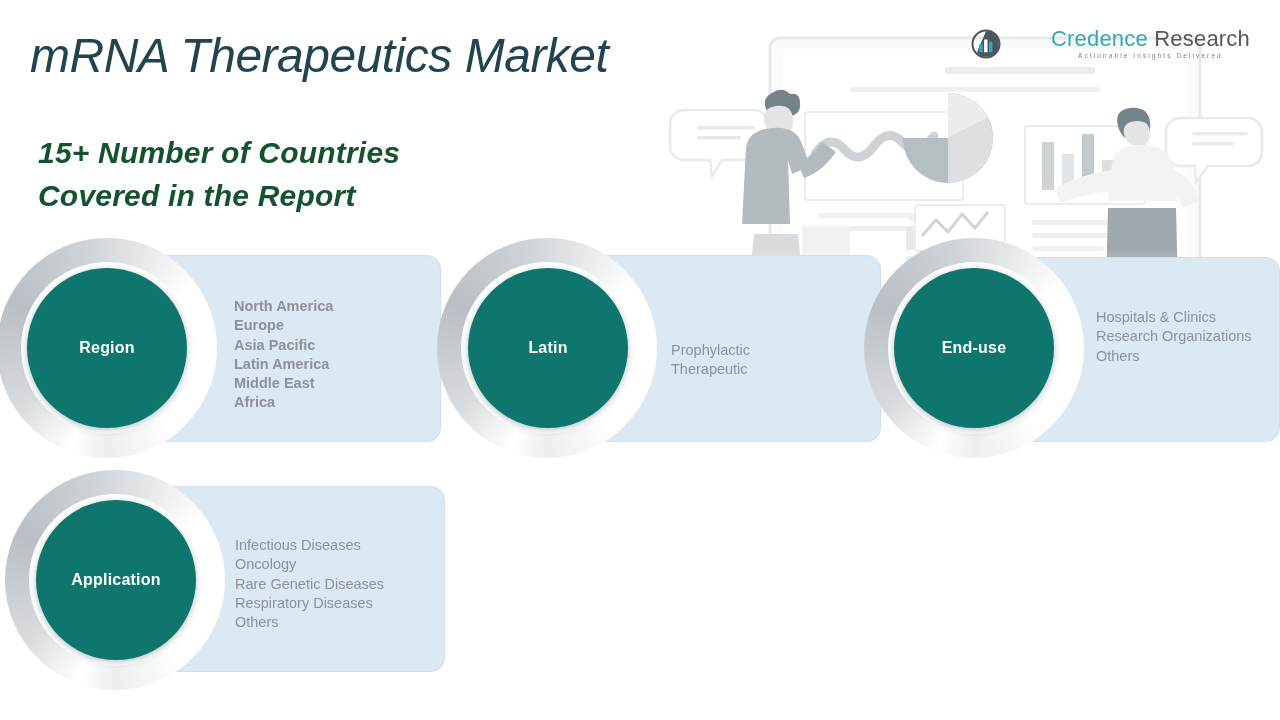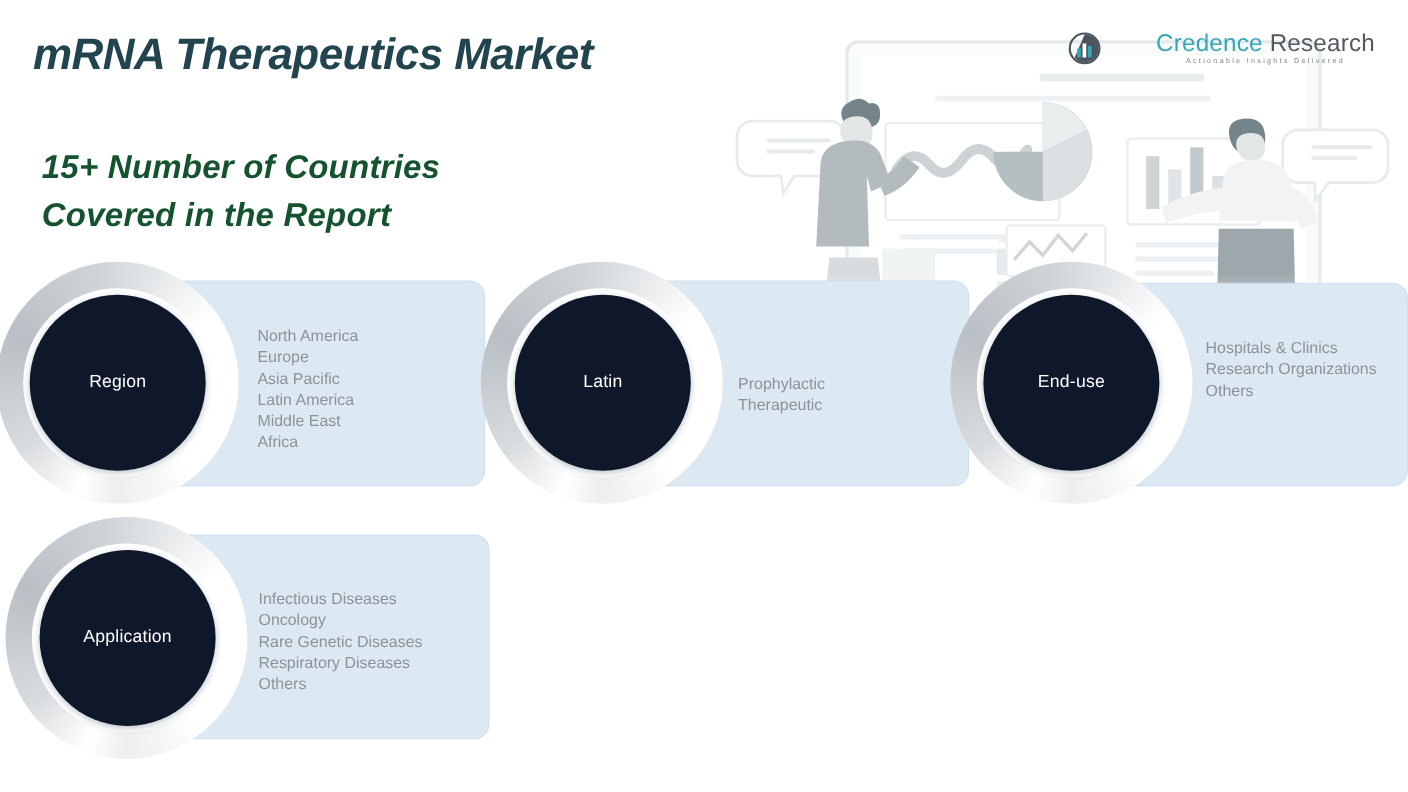--- a/index.html
+++ b/index.html
@@ -33,22 +33,22 @@
     height: 290px;
     opacity: .85;
     pointer-events: none;
   }
 
   
   .page-title {
     position: absolute;
     left: 30px;
     top: 28px;
-    font-size: 40px;
-    font-weight: bold;
+    font-size: 48px;
+    font-weight: normal;
     font-style: italic;
     color: #21444f;
     letter-spacing: -0.5px;
     white-space: nowrap;
   }
   .page-subtitle {
     position: absolute;
     left: 38px;
     top: 131px;
     font-size: 30px;
@@ -130,38 +130,38 @@
     content: "";
     position: absolute;
     left: 50%; top: 50%;
     transform: translate(-50%, -50%);
     border-radius: 50%;
     background: #ffffff;
   }
   .bubble {
     position: absolute;
     border-radius: 50%;
-    background: #0f172a;
+    background: #0f766e;
     color: #ffffff;
     display: flex;
     align-items: center;
     justify-content: center;
     font-size: 16px;
-    font-weight: normal;
+    font-weight: bold;
     letter-spacing: .2px;
     box-shadow: 0 2px 7px rgba(30,60,75,.30);
     z-index: 3;
   }
 
   
   #card-region .card-panel { left: 148px; top: 255px; width: 293px; height: 187px; }
   #card-region .ring       { left: -3px;  top: 238px; width: 220px; height: 220px; }
   #card-region .ring::after{ width: 172px; height: 172px; }
   #card-region .bubble     { left: 27px;  top: 268px; width: 160px; height: 160px; }
-  #card-region .card-list  { left: 234px; top: 297px; width: 200px; }
+  #card-region .card-list  { left: 234px; top: 297px; width: 200px; font-weight: bold; }
 
   
   #card-type .card-panel { left: 586px; top: 255px; width: 295px; height: 187px; }
   #card-type .ring       { left: 437px; top: 238px; width: 220px; height: 220px; }
   #card-type .ring::after{ width: 172px; height: 172px; }
   #card-type .bubble     { left: 468px; top: 268px; width: 160px; height: 160px; }
   #card-type .card-list  { left: 671px; top: 341px; width: 200px; }
 
   
   #card-enduse .card-panel { left: 1010px; top: 257px; width: 270px; height: 185px; }

